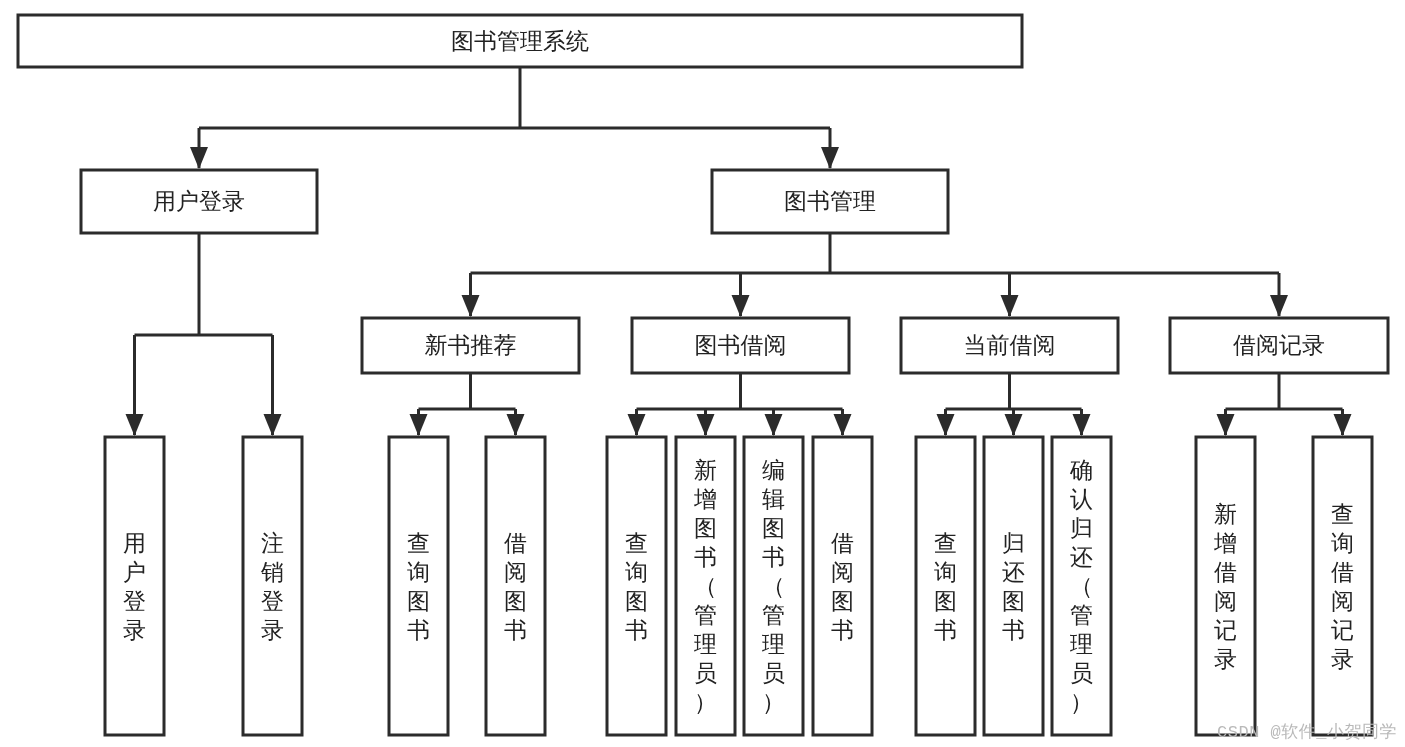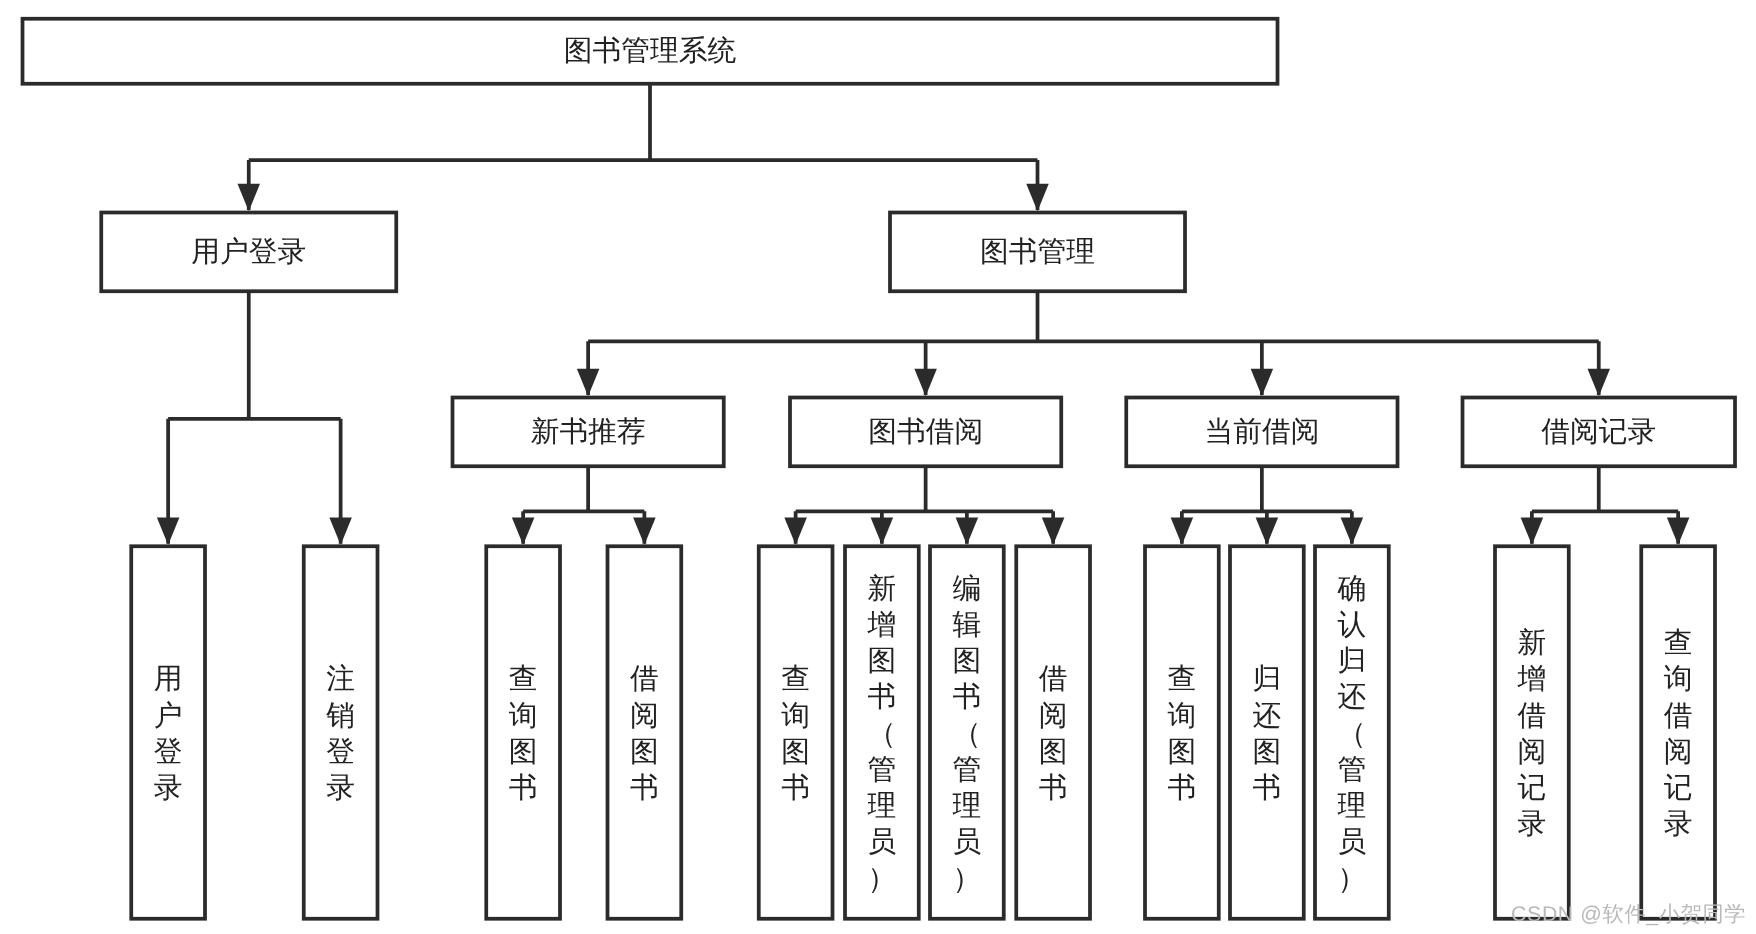--- a/index.html
+++ b/index.html
@@ -52,21 +52,21 @@
   .node-label-v {
     font-family: "DejaVu Sans", "Liberation Sans", sans-serif;
     font-size: 23px;
     fill: #222222;
     text-anchor: middle;
   }
   .watermark-text {
     position: absolute;
     right: 8px;
     bottom: 4px;
-    font-family: Liberation Sans, sans-serif;
+    font-family: Liberation Mono, monospace;
     font-size: 17px;
     color: #b9b9b9;
     white-space: nowrap;
     letter-spacing: 0.5px;
     pointer-events: none;
   }
 </style>
 </head>
 <body>
 

